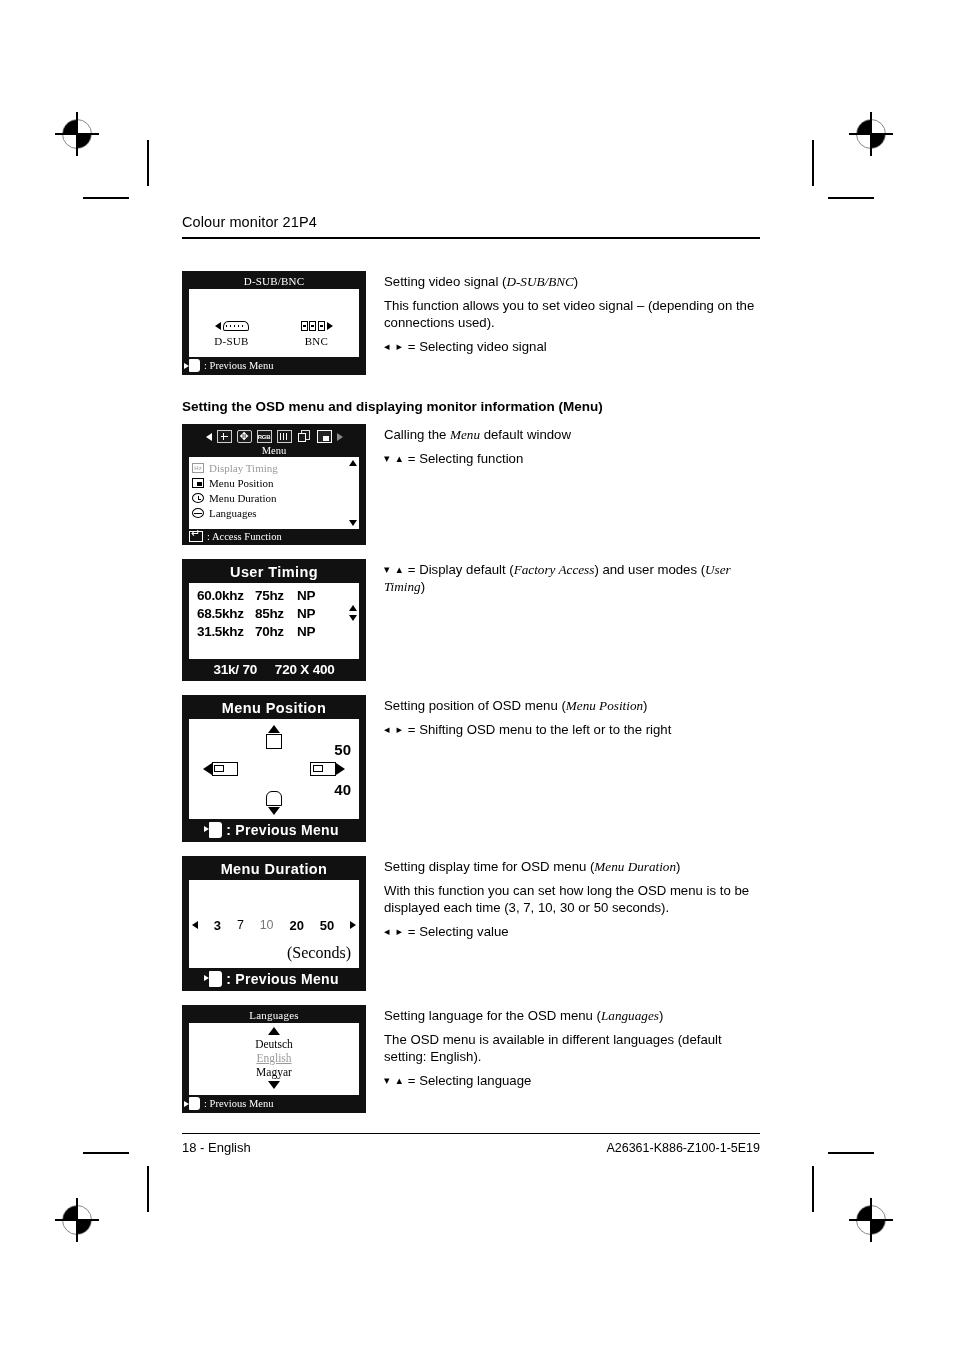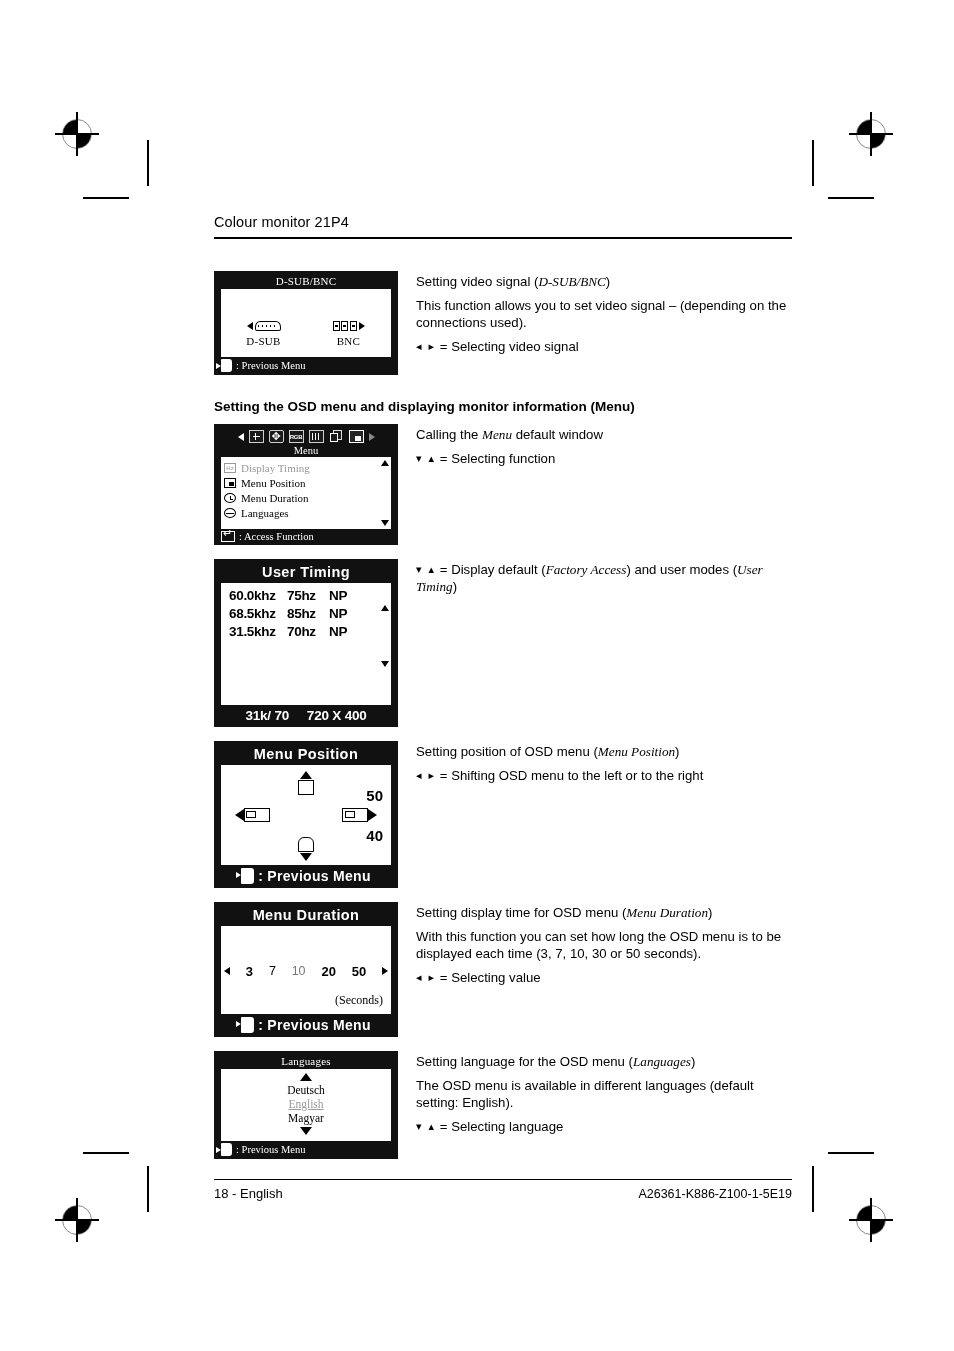--- a/index.html
+++ b/index.html
@@ -39,21 +39,20 @@
 
   .crop-v { position: absolute; width: 1.5px; background: #000; }
   .crop-h { position: absolute; height: 1.5px; background: #000; }
 
   
   .page {
     position: absolute;
     left: 182px;
     top: 214px;
     width: 578px;
-    margin-left: 32px;
   }
 
   .page-header {
     font-size: 14.5px;
     letter-spacing: 0.1px;
     padding-bottom: 7px;
   }
   .rule { height: 1.6px; background: #000; width: 578px; }
 
   .section-title {
@@ -254,21 +253,21 @@
     position:absolute; right:2px; top:3px;
     width:0;height:0;border-left:4px solid transparent;border-right:4px solid transparent;border-bottom:6px solid #000;
   }
   .sc-dn {
     position:absolute; right:2px; bottom:3px;
     width:0;height:0;border-left:4px solid transparent;border-right:4px solid transparent;border-top:6px solid #000;
   }
 
   
   #osd-timing { width: 184px; }
-  #osd-timing .osd-body { height: 122px; }
+  #osd-timing .osd-body { height: 76px; }
   .timing-rows {
     padding: 4px 0 0 8px;
     font-family: "Liberation Sans", sans-serif;
     font-weight: bold;
     font-size: 13.5px;
     line-height: 18px;
     letter-spacing: -0.3px;
   }
   .timing-rows .tr { display: flex; }
   .timing-rows .c1 { width: 58px; }
@@ -314,21 +313,21 @@
     padding: 0 3px; box-sizing: border-box;
   }
   .dur-row .v {
     font-family: "Liberation Sans", sans-serif; font-size: 13px; font-weight: bold;
   }
   .dur-row .v.d1 { font-size: 13px; }
   .dur-row .v.d2 { font-weight: normal; font-size: 12.5px; }
   .dur-row .v.d3 { font-weight: normal; font-size: 12.5px; color:#777; }
   .dur-seconds {
     position: absolute; right: 8px; bottom: 6px;
-    font-family: "Liberation Serif", serif; font-size: 12px;
+    font-family: "Liberation Serif", serif; font-size: 16px;
   }
 
   
   #osd-lang { width: 184px; }
   #osd-lang .osd-body { height: 72px; text-align: center; }
   .lang-list { padding-top: 2px; }
   .lang-list .ar-up { width:0;height:0;border-left:6px solid transparent;border-right:6px solid transparent;border-bottom:8px solid #000; margin: 2px auto; }
   .lang-list .ar-dn { width:0;height:0;border-left:6px solid transparent;border-right:6px solid transparent;border-top:8px solid #000; margin: 2px auto; }
   .lang-list .li { font-size: 11.5px; line-height: 14px; font-family: "Liberation Serif", serif; }
   .lang-list .li.sel { color: #9a9a9a; text-decoration: underline; }

